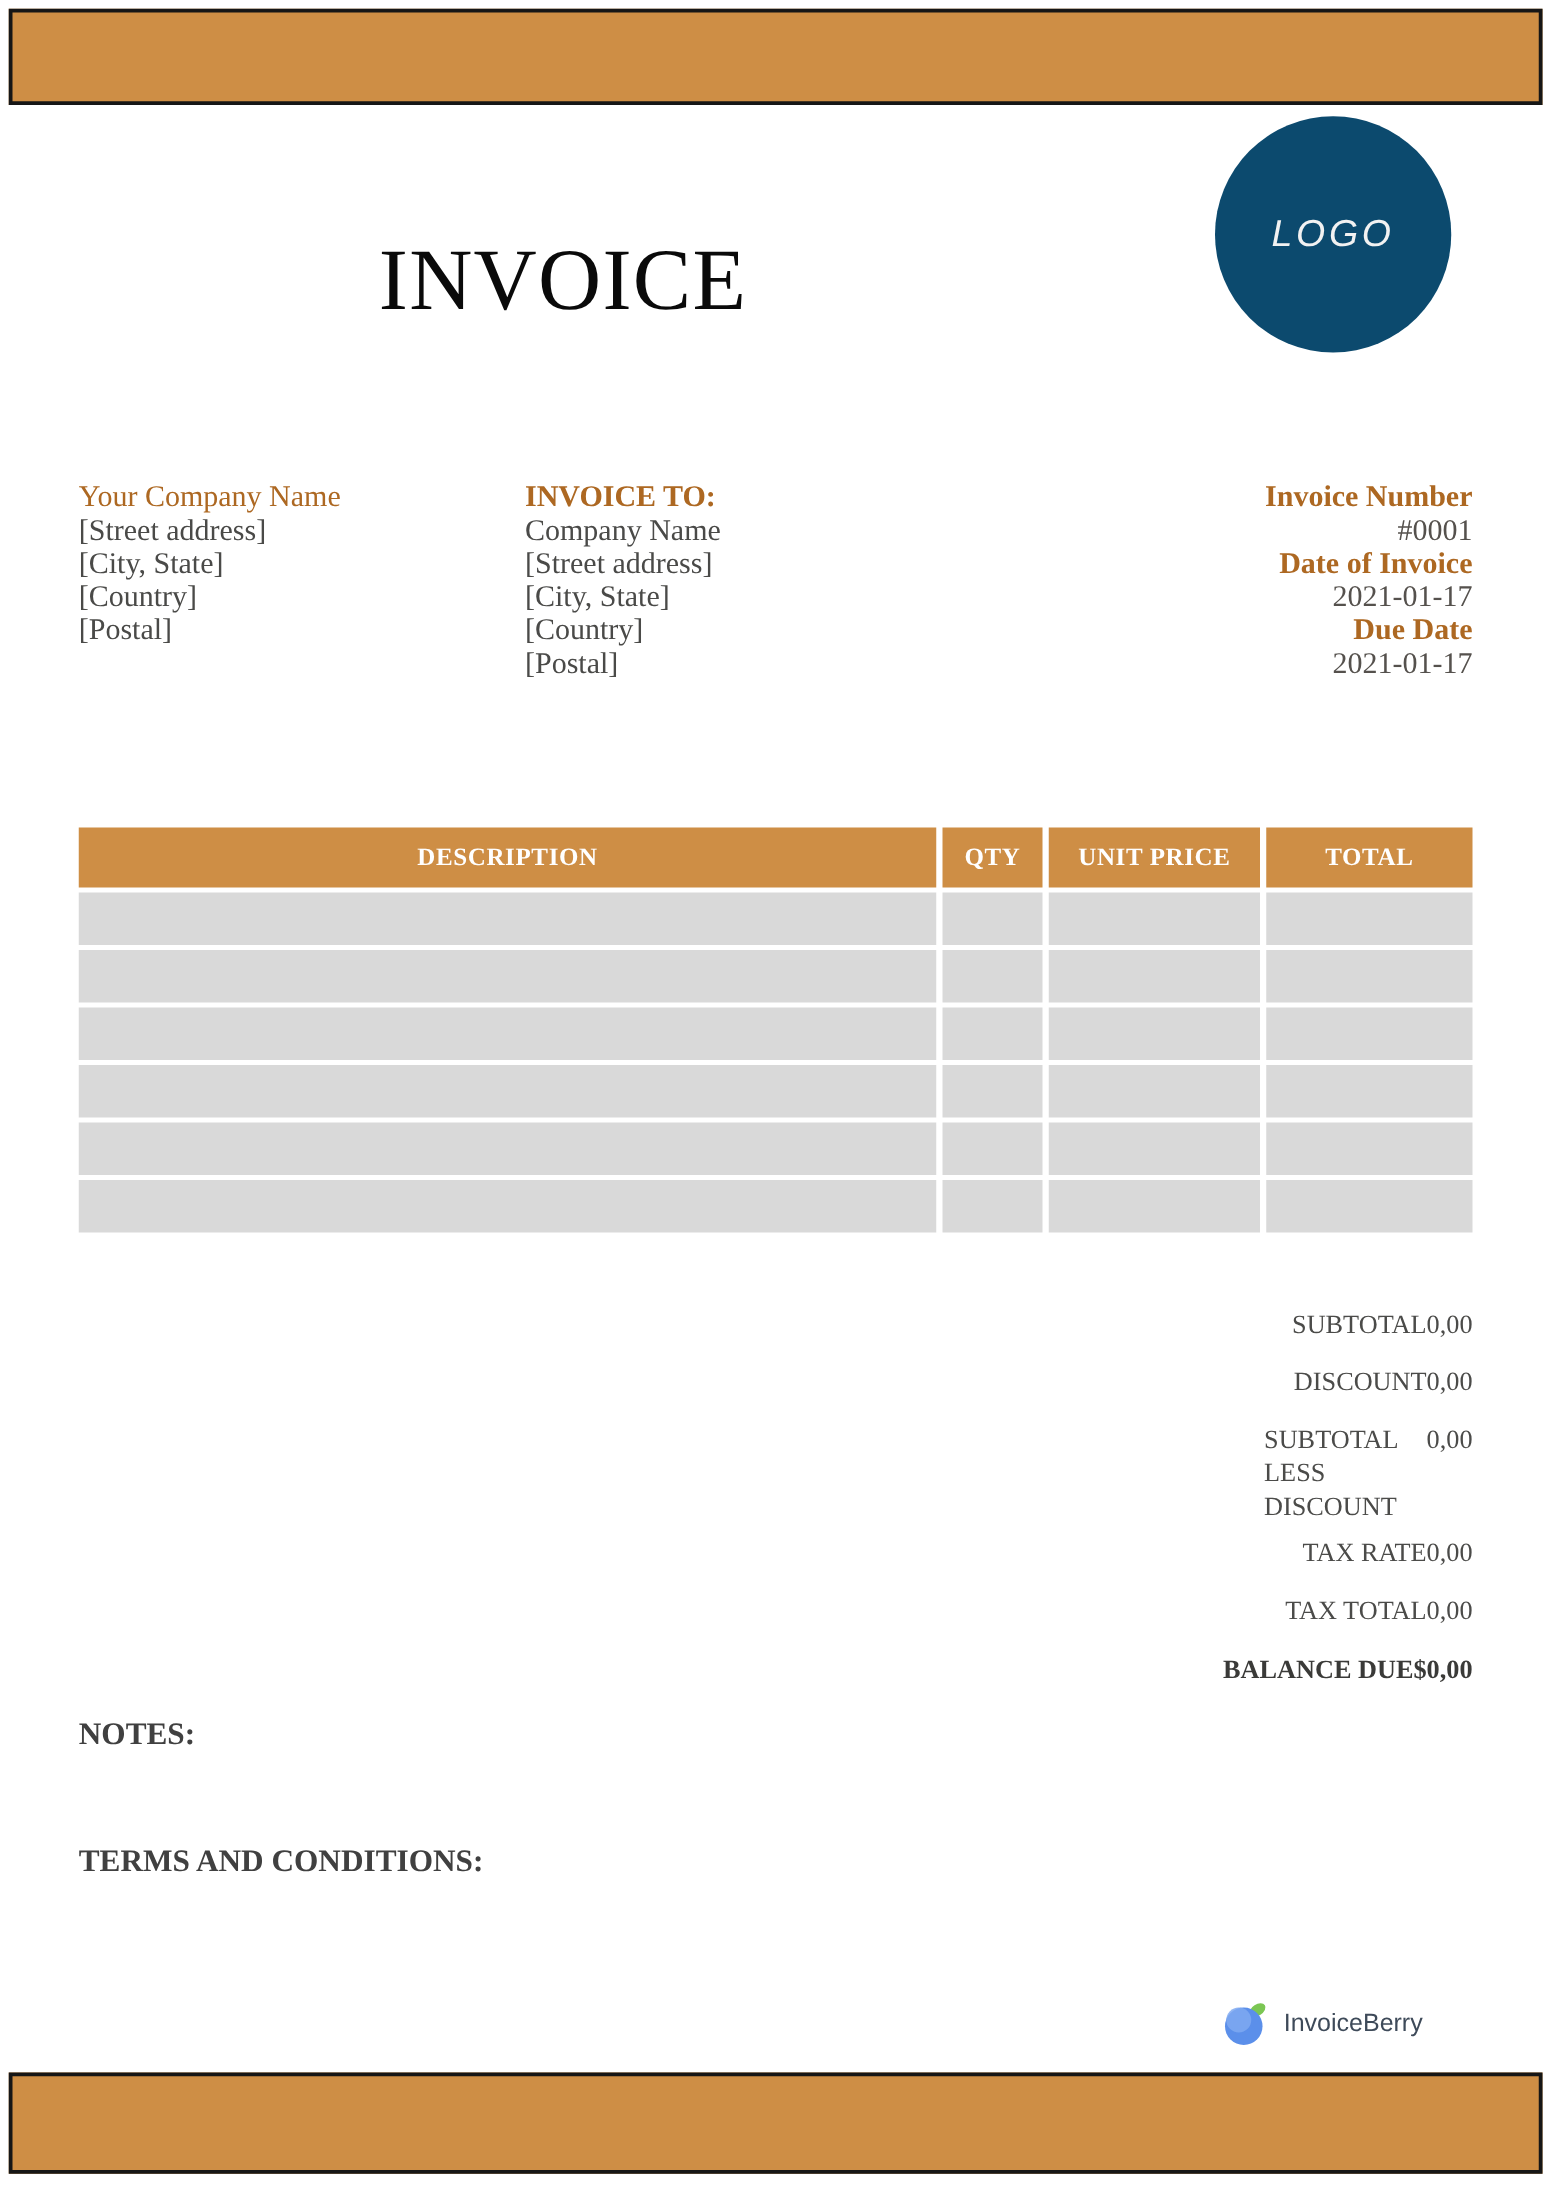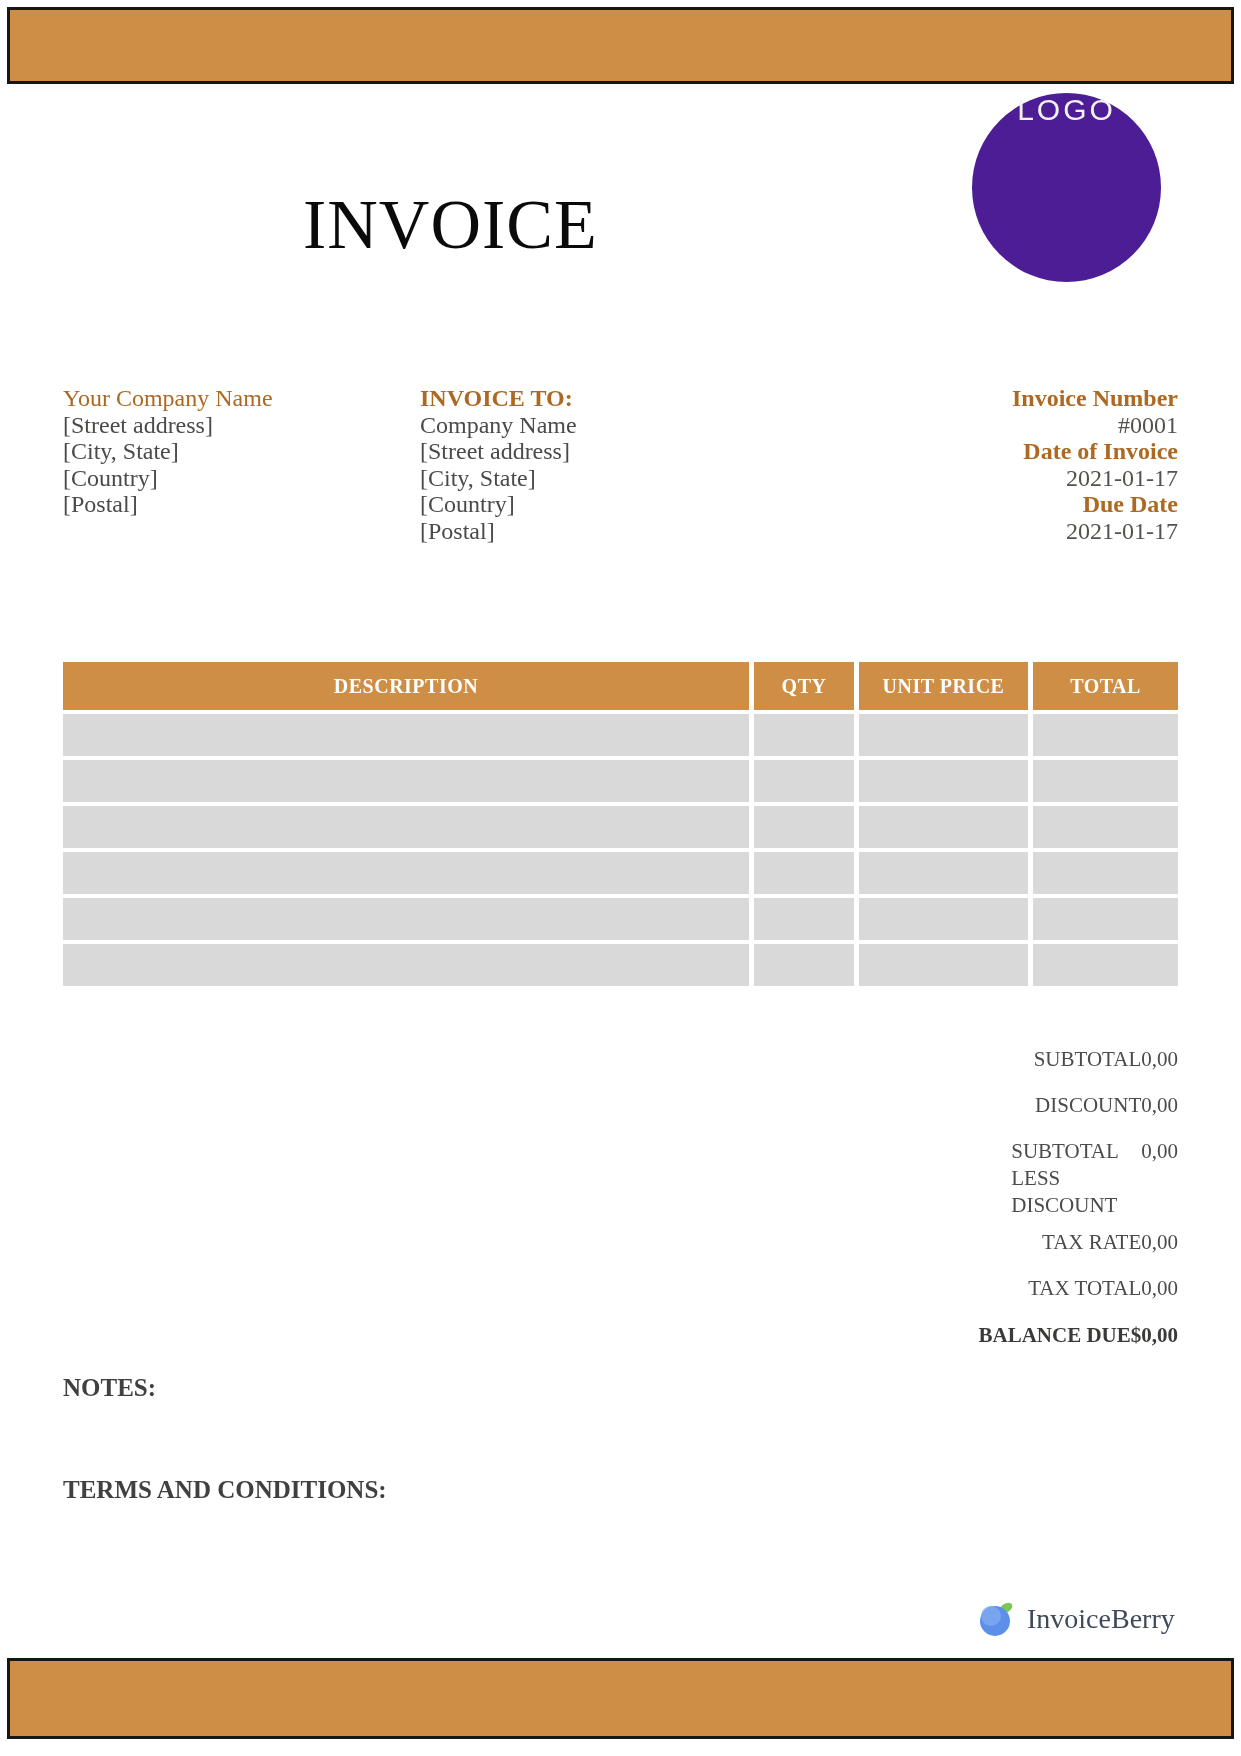--- a/index.html
+++ b/index.html
@@ -31,23 +31,25 @@
     color:#0a0a0a;
     letter-spacing:1px;
   }
   .logo-circle{
     position:absolute;
     left:972px;
     top:93px;
     width:189px;
     height:189px;
     border-radius:50%;
-    background:#4c1d95;
-    display:flex;
+    background:#0c4a6e;
+    display:flex;
+    align-items:center;
     justify-content:center;
+    font-style:italic;
   }
   .logo-circle span{
     font-family:"Liberation Sans", sans-serif;
     font-size:30px;
     color:#f2f2f2;
     letter-spacing:3px;
   }
 
   .col{
     position:absolute;
@@ -65,21 +67,21 @@
 
   .items-table{
     position:absolute;
     left:63px;
     top:662px;
     width:1115px;
   }
   .t-row{ display:flex; gap:5px; margin-bottom:4px; }
   .t-row .cell{ box-sizing:border-box; }
   .c-desc{ width:686px; }
-  .c-qty{ width:100px; }
+  .c-qty{ width:80px; }
   .c-unit{ width:169px; }
   .c-total{ flex:1; }
   .t-head .cell{
     background:#CE8E45;
     height:48px;
     display:flex;
     align-items:center;
     justify-content:center;
     color:#ffffff;
     font-weight:bold;
@@ -118,22 +120,22 @@
 
   .branding{
     position:absolute;
     left:979px;
     top:1600px;
     display:flex;
     align-items:center;
     gap:8px;
   }
   .brand-text{
-    font-family:Liberation Serif, serif;
-    font-size:28px;
+    font-family:Liberation Sans, sans-serif;
+    font-size:20px;
     color:#3E4A59;
   }
 </style>
 </head>
 <body>
 
 <div class="page">
 
   <div class="accent-bar top"></div>
 

